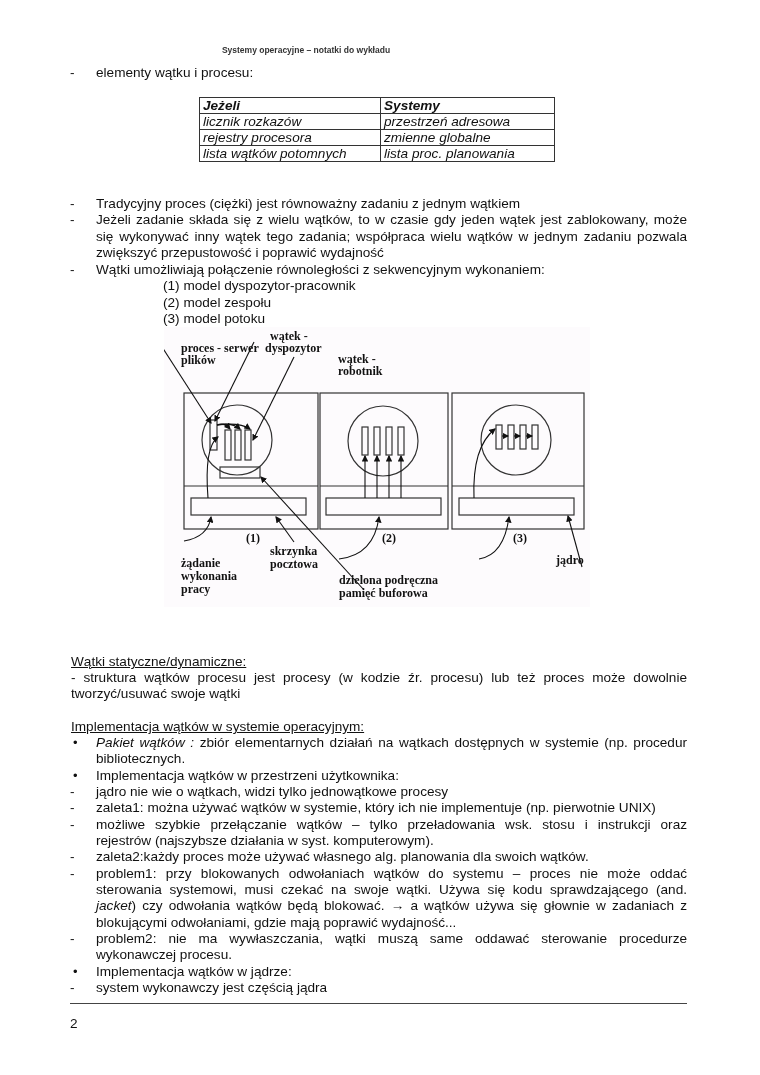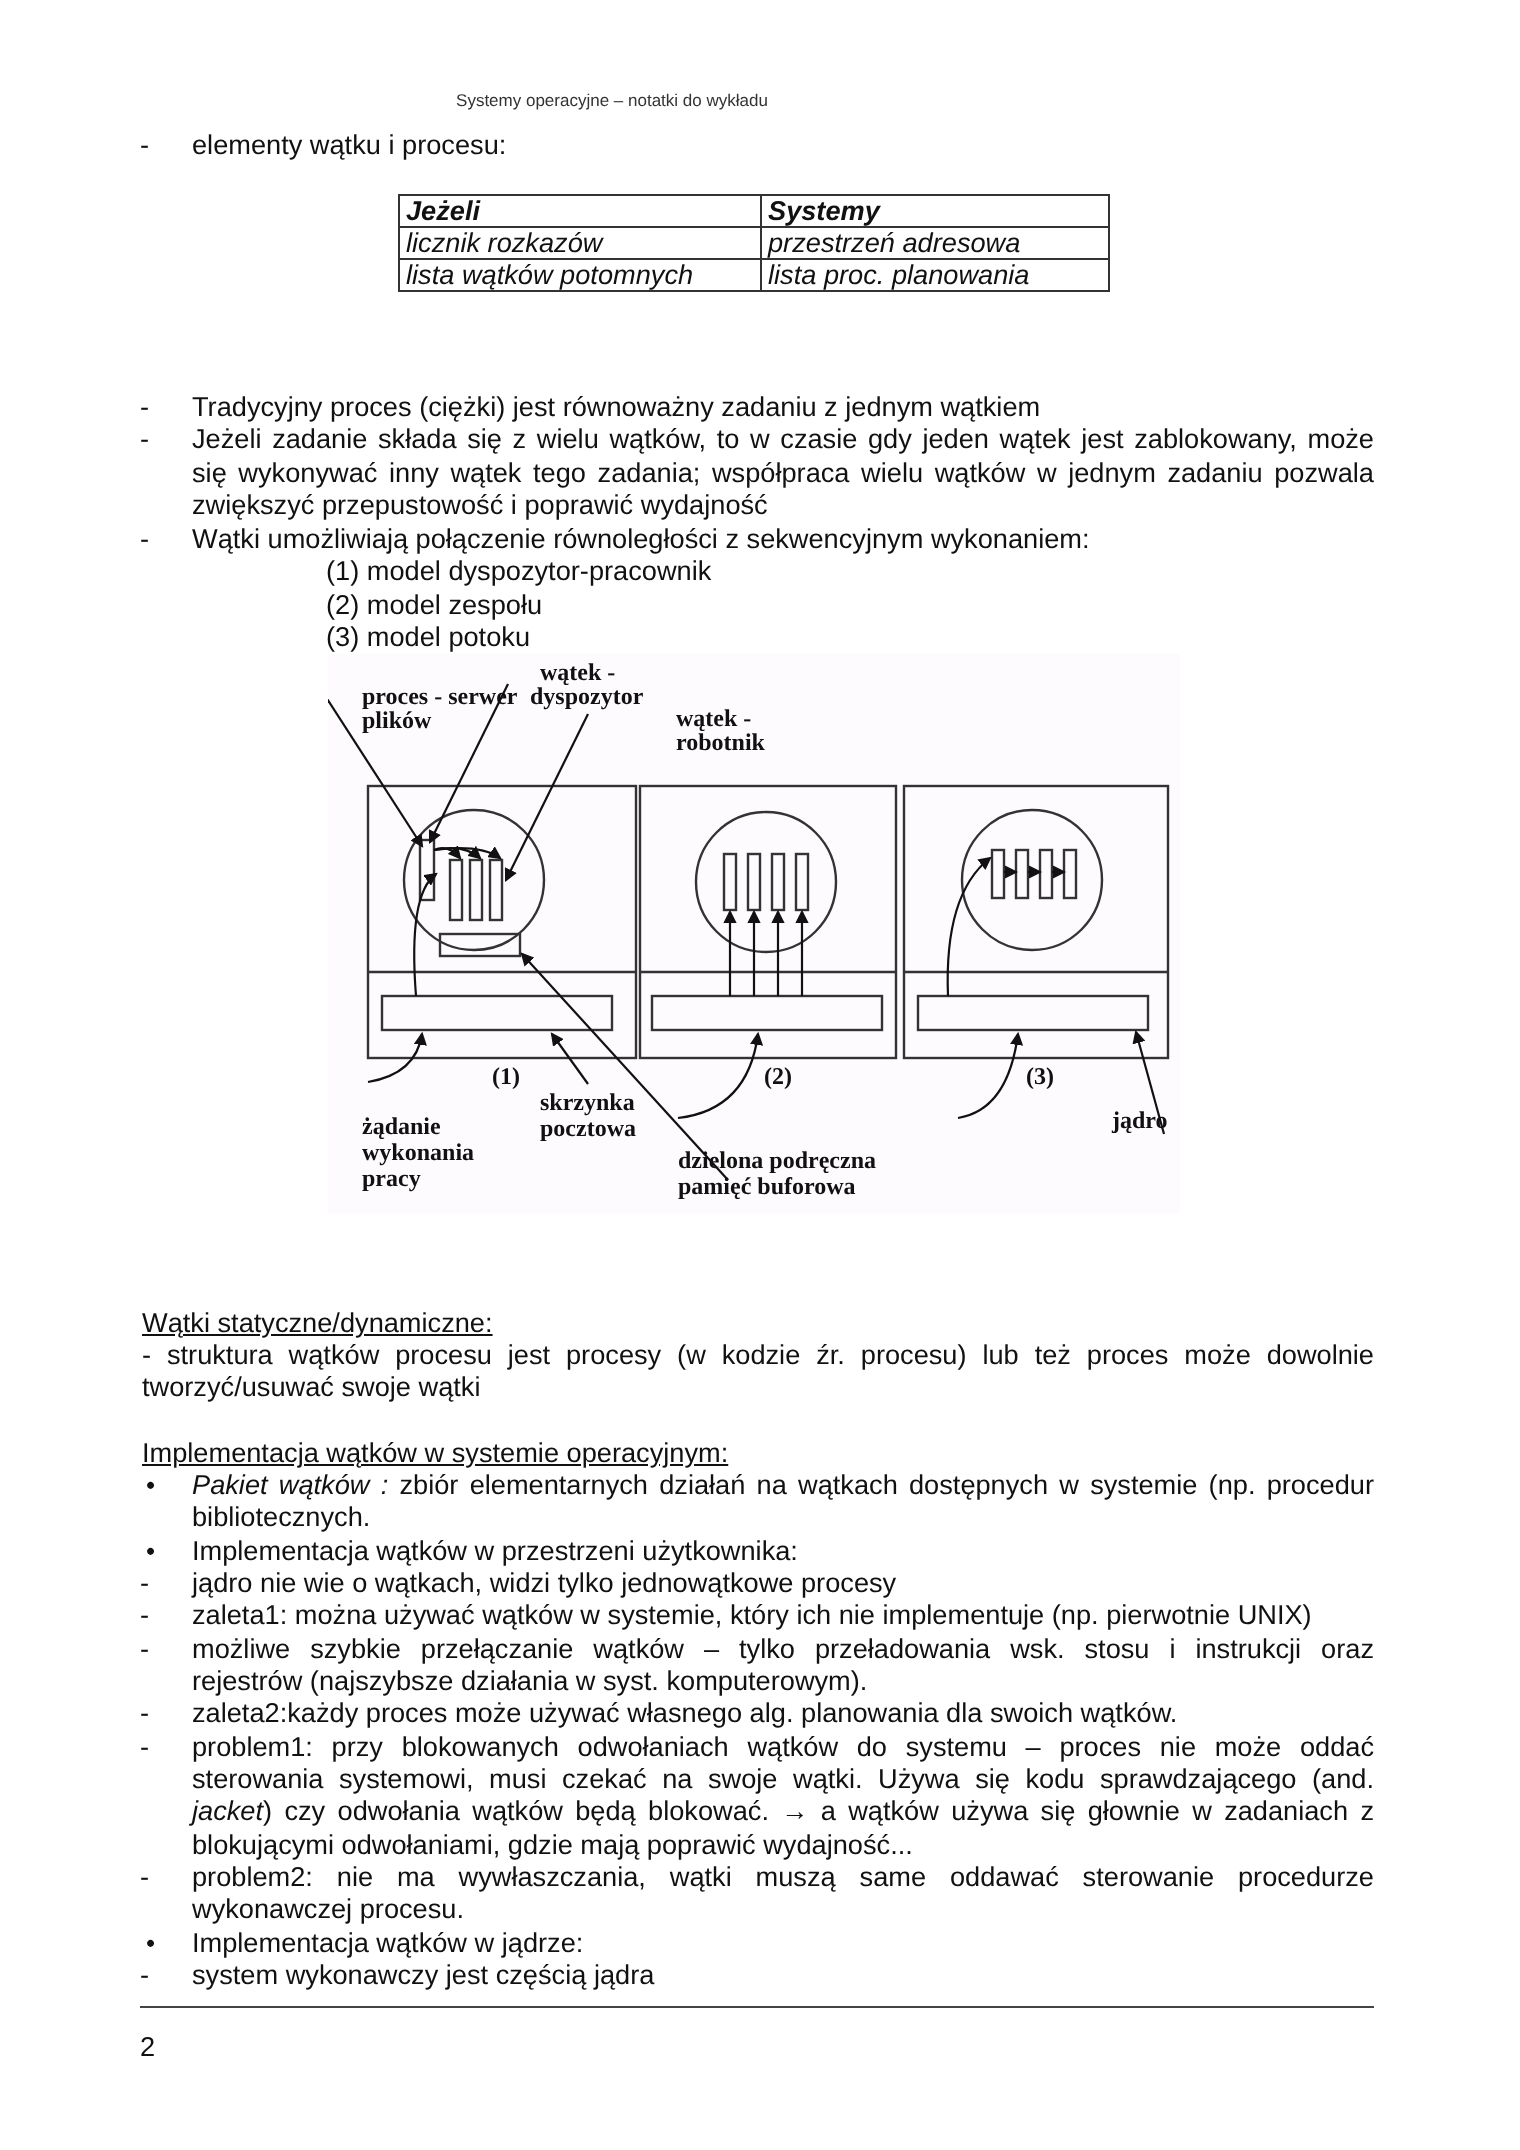--- a/index.html
+++ b/index.html
@@ -1,19 +1,19 @@
 <!DOCTYPE html>
 <html><head>
 <meta charset="utf-8">
 <style>
   html, body { margin: 0; padding: 0; background: #ffffff; }
   body { width: 760px; height: 1075px; position: relative; overflow: hidden;
          font-family: "Liberation Sans", sans-serif; color: #111; }
   .header { position: absolute; top: 45px; left: 0; width: 612px; text-align: center;
-            font-size: 8.5px; color: #333; }
+            font-size: 8.5px; color: #333; font-weight: bold; }
   .txt { position: absolute; font-size: 13.6px; line-height: 16.2px; white-space: nowrap; text-align: center; }
   .dash { position: absolute; font-size: 13.6px; line-height: 16.2px; }
   .bullet { position: absolute; font-size: 13px; line-height: 16.2px; }
   .just { white-space: normal; text-align: justify; text-align-last: justify; }
   .uline { text-decoration: underline; }
   table.elems { position: absolute; left: 199px; top: 97px; border-collapse: collapse;
                 font-size: 13.6px; }
   table.elems td, table.elems th { border: 1px solid #333; padding: 0 3px; height: 15px;
                 line-height: 15px; text-align: left; font-weight: normal; font-style: italic; }
   table.elems th { font-weight: bold; font-style: italic; }
@@ -35,20 +35,24 @@
 
 <table class="elems">
   <tbody>
       <tr>
     <th class="c1">Jeżeli</th>
     <th class="c2">Systemy</th>
   </tr>
   <tr>
     <td class="c1">licznik rozkazów</td>
     <td class="c2">przestrzeń adresowa</td>
+  </tr>
+  <tr>
+    <td class="c1">rejestry procesora</td>
+    <td class="c2">zmienne globalne</td>
   </tr>
   <tr>
     <td class="c1">lista wątków potomnych</td>
     <td class="c2">lista proc. planowania</td>
   </tr>
 </tbody>
   </table>
 
 <span class="dash" style="left:70px;top:196px">-</span>
 <span class="txt" style="left:96px;top:196px">Tradycyjny proces (ciężki) jest równoważny zadaniu z jednym wątkiem</span>

